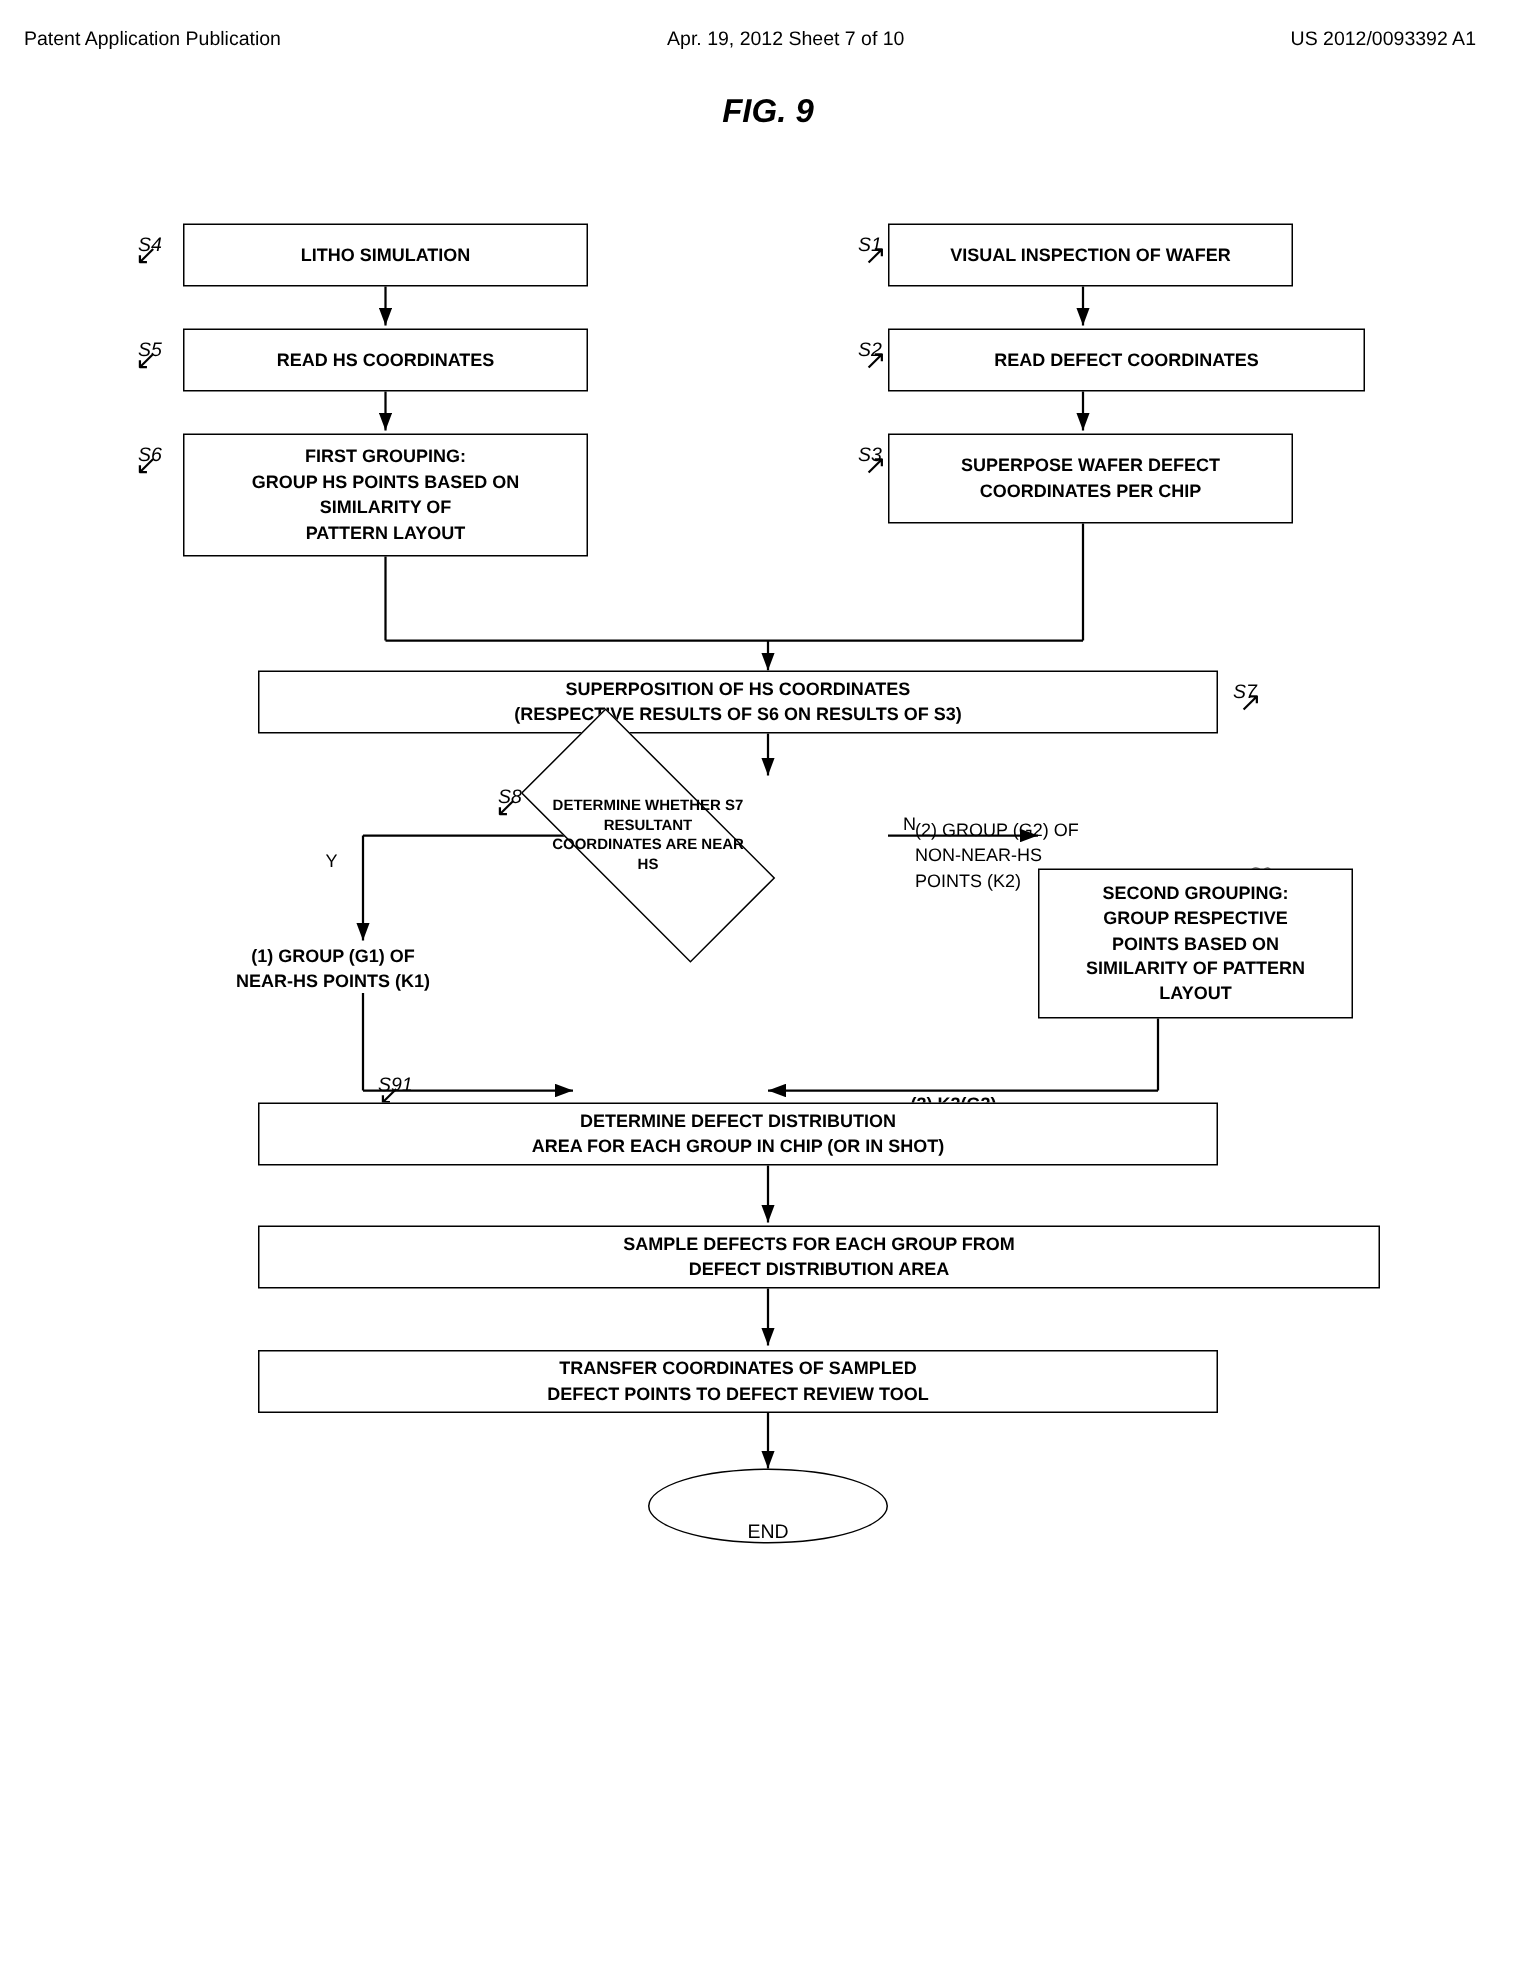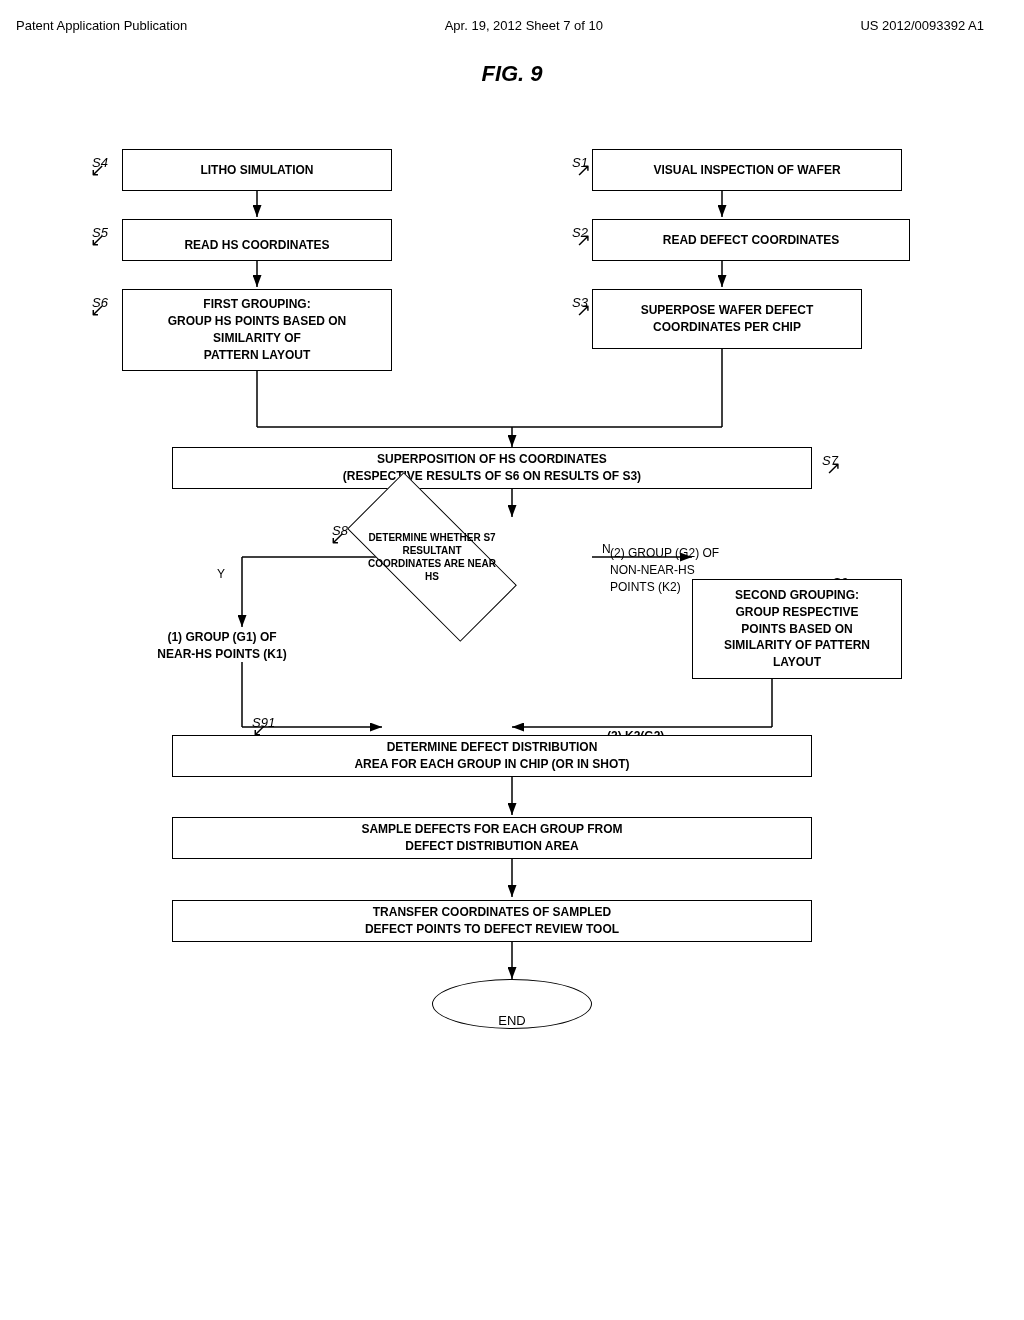--- a/index.html
+++ b/index.html
@@ -178,28 +178,28 @@
   <div class="step-label" style="left:30px; top:38px;">S4</div>
   <div style="position:absolute; left:28px; top:42px; font-size:18px; color:#000;">↙</div>
 
   <div class="box" style="left:60px; top:32px; width:270px; height:42px;">
     <span>LITHO SIMULATION</span>
   </div>
 
   <div class="step-label" style="left:510px; top:38px;">S1</div>
   <div style="position:absolute; left:514px; top:42px; font-size:18px; color:#000;">↗</div>
 
-  <div class="box" style="left:530px; top:32px; width:310px; height:42px;">
+  <div class="box" style="left:530px; top:32px; width:270px; height:42px;">
     <span>VISUAL INSPECTION OF WAFER</span>
   </div>
 
   <div class="step-label" style="left:30px; top:108px;text-align:center;">S5</div>
   <div style="position:absolute; left:28px; top:112px; font-size:18px; color:#000;">↙</div>
 
-  <div class="box" style="left:60px; top:102px; width:270px; height:42px;align-items:flex-end;">
+  <div class="box" style="left:60px; top:102px; width:270px; height:42px;">
     <span>READ HS COORDINATES</span>
   </div>
 
   <div class="step-label" style="left:510px; top:108px;">S2</div>
   <div style="position:absolute; left:514px; top:112px; font-size:18px; color:#000;">↗</div>
 
   <div class="box" style="left:530px; top:102px; width:318px; height:42px;">
     <span>READ DEFECT COORDINATES</span>
   </div>
 
@@ -265,21 +265,21 @@
   <div class="side-label" style="left:545px; top:612px; font-weight:bold; font-size:12px;">(2) K2(G2)</div>
 
   <div class="box" style="left:110px; top:618px; width:640px; height:42px;">
     <span style="white-space:pre-line;">DETERMINE DEFECT DISTRIBUTION
 AREA FOR EACH GROUP IN CHIP (OR IN SHOT)</span>
   </div>
 
   <div class="step-label" style="left:690px; top:700px;">S92</div>
   <div style="position:absolute; left:694px; top:704px; font-size:18px; color:#000;">↗</div>
 
-  <div class="box" style="left:110px; top:700px; width:640px; height:42px;">
+  <div class="box" style="left:110px; top:700px; width:748px; height:42px;">
     <span style="white-space:pre-line;">SAMPLE DEFECTS FOR EACH GROUP FROM
 DEFECT DISTRIBUTION AREA</span>
   </div>
 
   <div class="step-label" style="left:690px; top:783px;">S93</div>
   <div style="position:absolute; left:694px; top:787px; font-size:18px; color:#000;">↗</div>
 
   <div class="box" style="left:110px; top:783px; width:640px; height:42px;">
     <span style="white-space:pre-line;">TRANSFER COORDINATES OF SAMPLED
 DEFECT POINTS TO DEFECT REVIEW TOOL</span>

